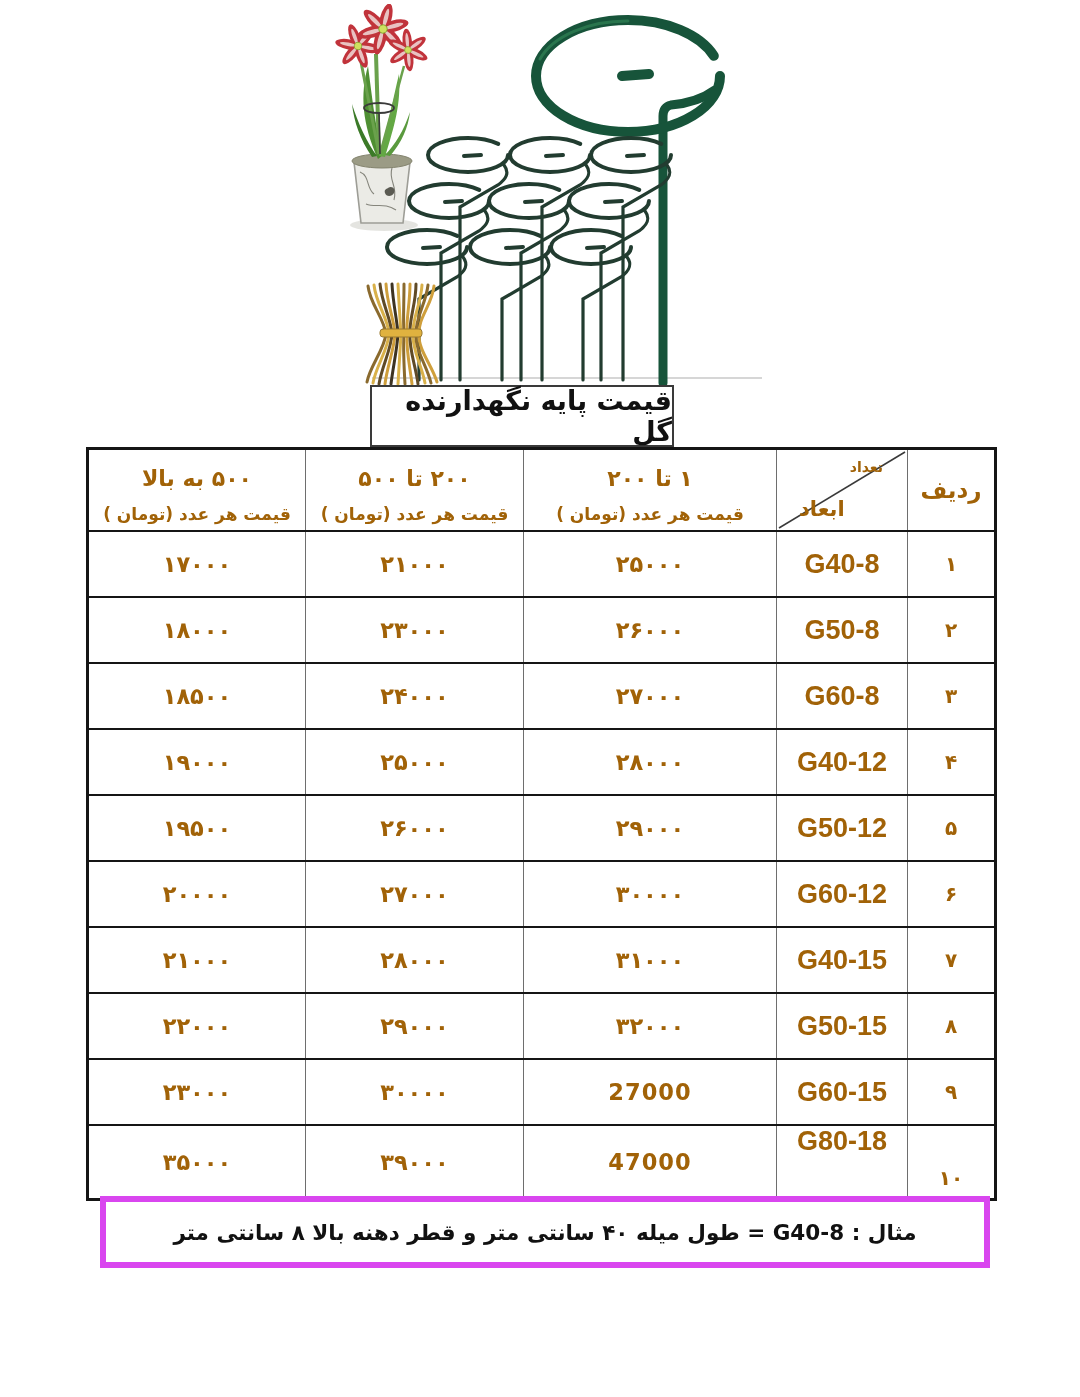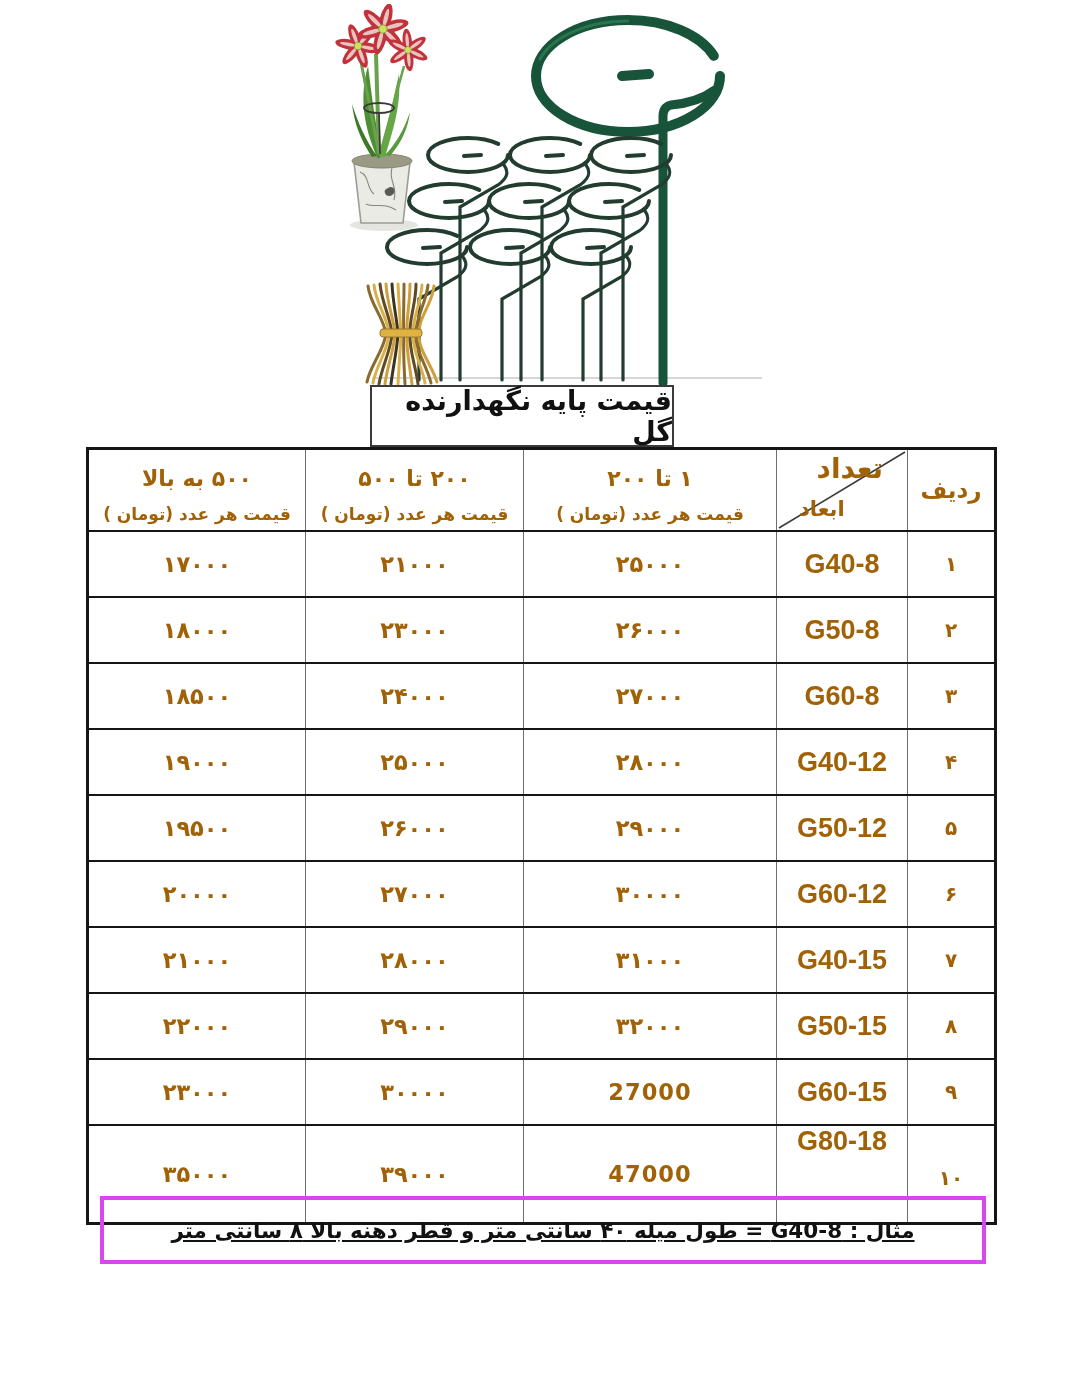--- a/index.html
+++ b/index.html
@@ -28,32 +28,32 @@
     text-align:center;vertical-align:middle;font-weight:bold;color:#a16207;
     padding:0;overflow:hidden;
   }
   .price-table thead th{height:80px;}
   .price-table tbody td{height:64px;}
   .hdr-range{font-size:22px;line-height:1.0;padding-top:10px;}
   .hdr-sub{font-size:17px;line-height:1.0;padding-top:16px;}
   .hdr-radif{font-size:23px;}
   .diag-cell{position:relative;}
   .diag-cell svg{position:absolute;left:0;top:0;width:100%;height:100%;}
-  .diag-top{position:absolute;top:2px;right:24px;font-size:28px;}
+  .diag-top{position:absolute;top:9px;right:24px;font-size:14px;}
   .diag-bottom{position:absolute;bottom:9px;left:22px;font-size:21px;}
   .price-cell{font-size:22.5px;letter-spacing:1px;}
   .size-cell{font-size:27px;direction:ltr;font-family:"Liberation Sans","DejaVu Sans",sans-serif;}
   .num-cell{font-size:20px;}
   .r10 .size-cell{vertical-align:top;padding-top:0;}
-  .r10 .num-cell{vertical-align:bottom;padding-bottom:32px;}
+  .r10 .num-cell{vertical-align:bottom;padding-bottom:8px;}
   
   .note-box{
     position:absolute;left:100px;top:1196px;width:878px;height:60px;
-    border:4px solid #d946ef;display:flex;align-items:center;justify-content:center;
-    direction:rtl;font-weight:bold;font-size:21.5px;text-decoration:underline;
+    border:6px solid #d946ef;display:flex;align-items:center;justify-content:center;
+    direction:rtl;font-weight:bold;font-size:21.5px;
   }
 </style>
 </head>
 <body>
 
 <div class="page">
 
   <svg class="hero" viewBox="0 0 446 384" fill="none" xmlns="http://www.w3.org/2000/svg">
     <defs>
       <g id="bloom">

